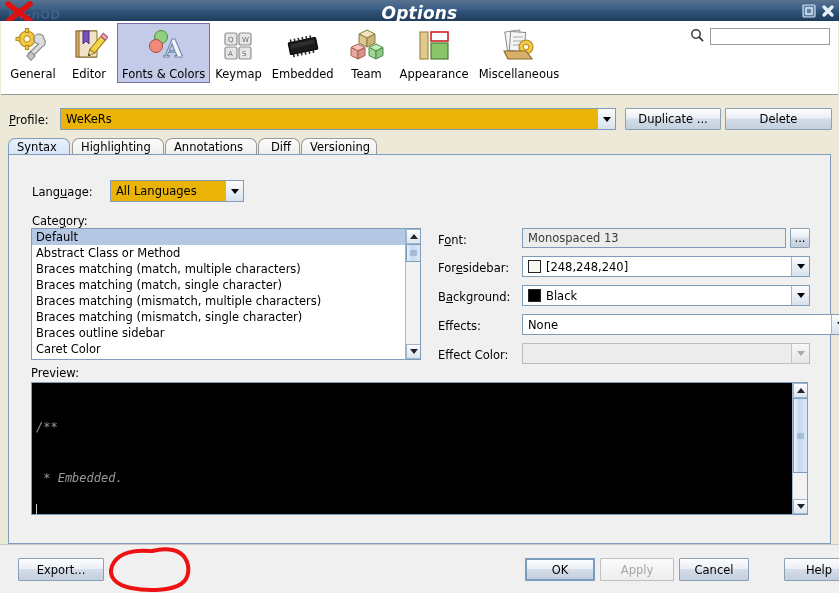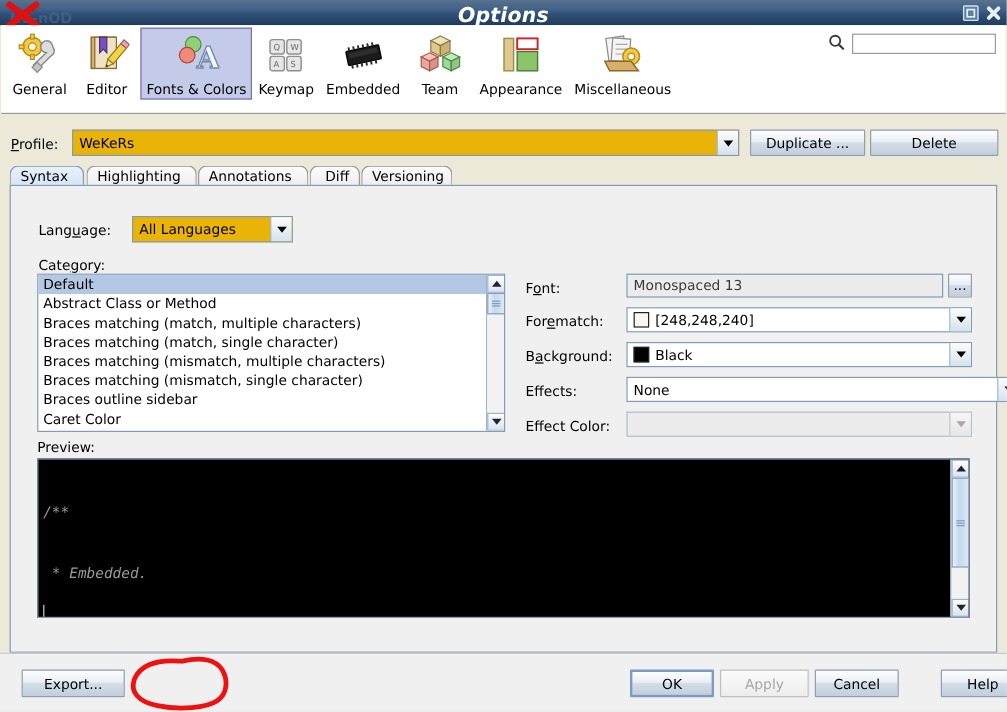--- a/index.html
+++ b/index.html
@@ -424,21 +424,21 @@
     <span>F</span><span class="u">o</span><span>nt:</span>
   </div>
   <div class="finput readonly" style="left:522px;top:228px;width:264px;height:20px;">
     <span style="padding-left:5px;">Monospaced 13</span>
   </div>
   <div class="btn dots-btn" style="left:790px;top:228px;height:20px;width:20px;">
     <span>...</span>
   </div>
 
   <div class="flabel" style="left:438px;top:261px;">
-    <span>For</span><span class="u">e</span><span>match:</span>
+    <span>For</span><span class="u">e</span><span>sidebar:</span>
   </div>
   <div class="finput" style="left:522px;top:256px;width:288px;height:21px;">
     <span class="swatch" style="background:#f8f8f0;"></span>
     <span>[248,248,240]</span>
     <span style="margin-left:auto;width:17px;height:100%;display:flex;align-items:center;justify-content:center;
                  background:linear-gradient(180deg,#fcfcfc,#d7e2ee);border-left:1px solid #9fb6cd;">
         <i class="arrowdown"></i>
       </span>
   </div>
 

